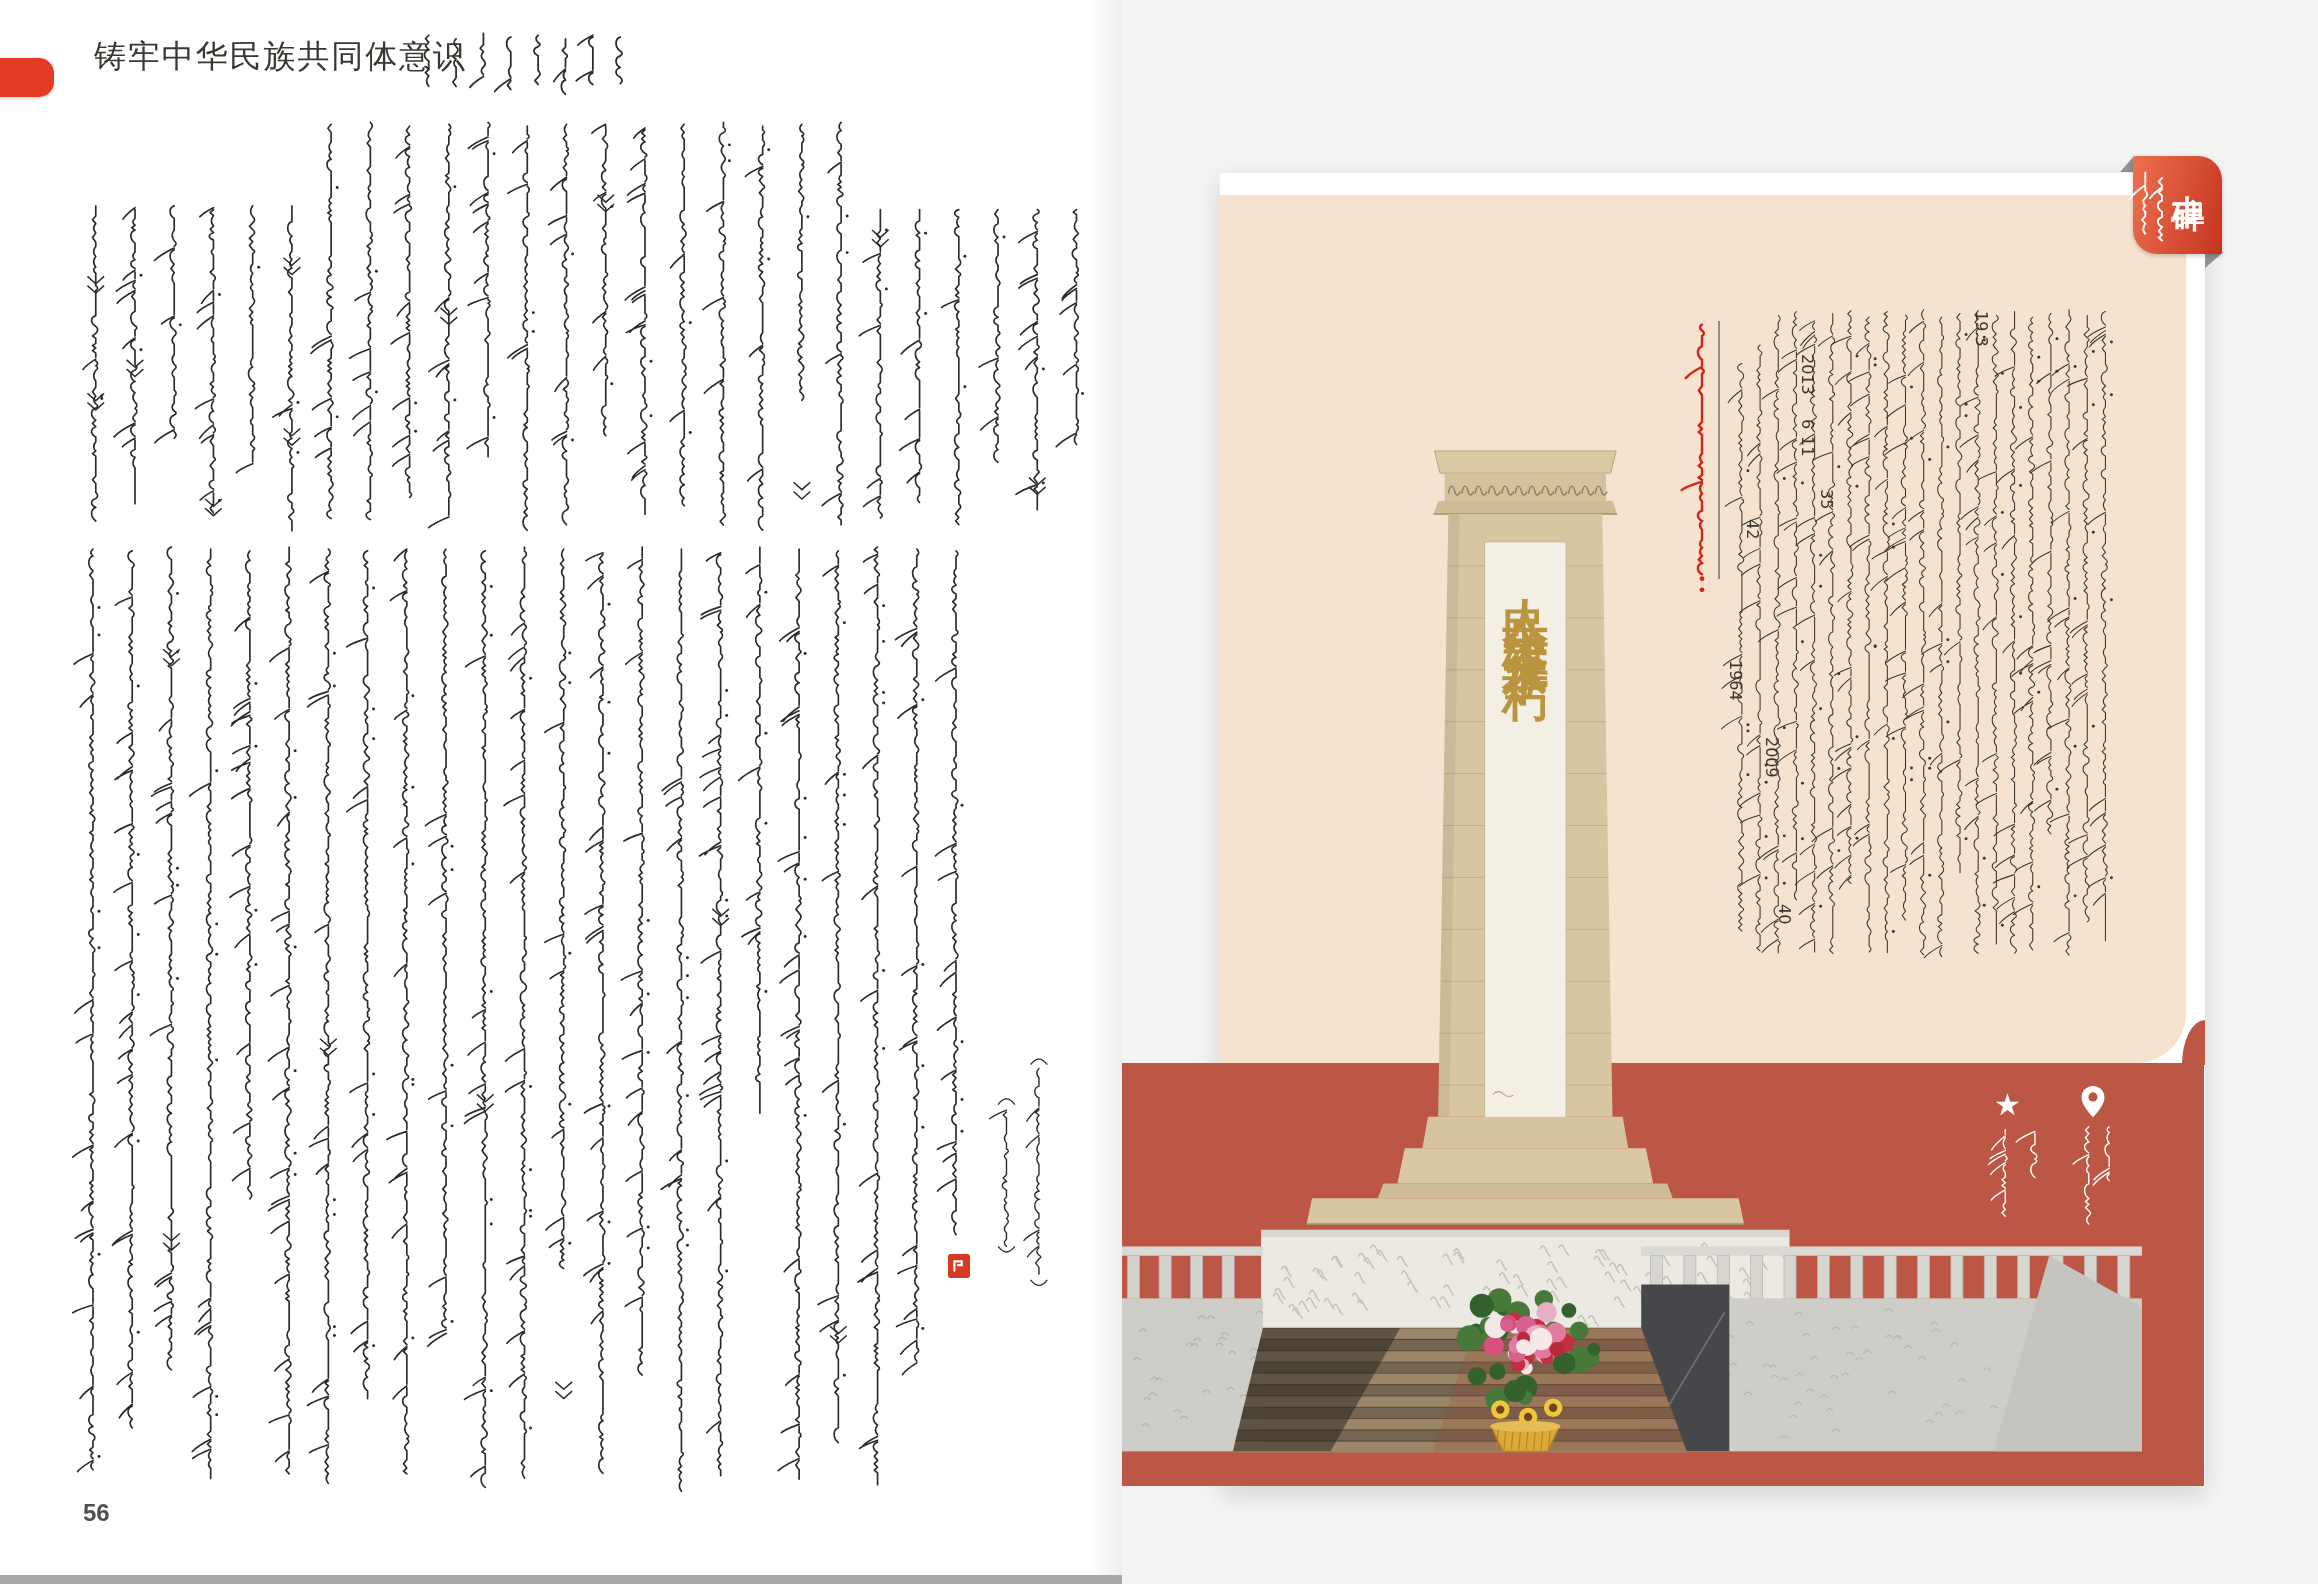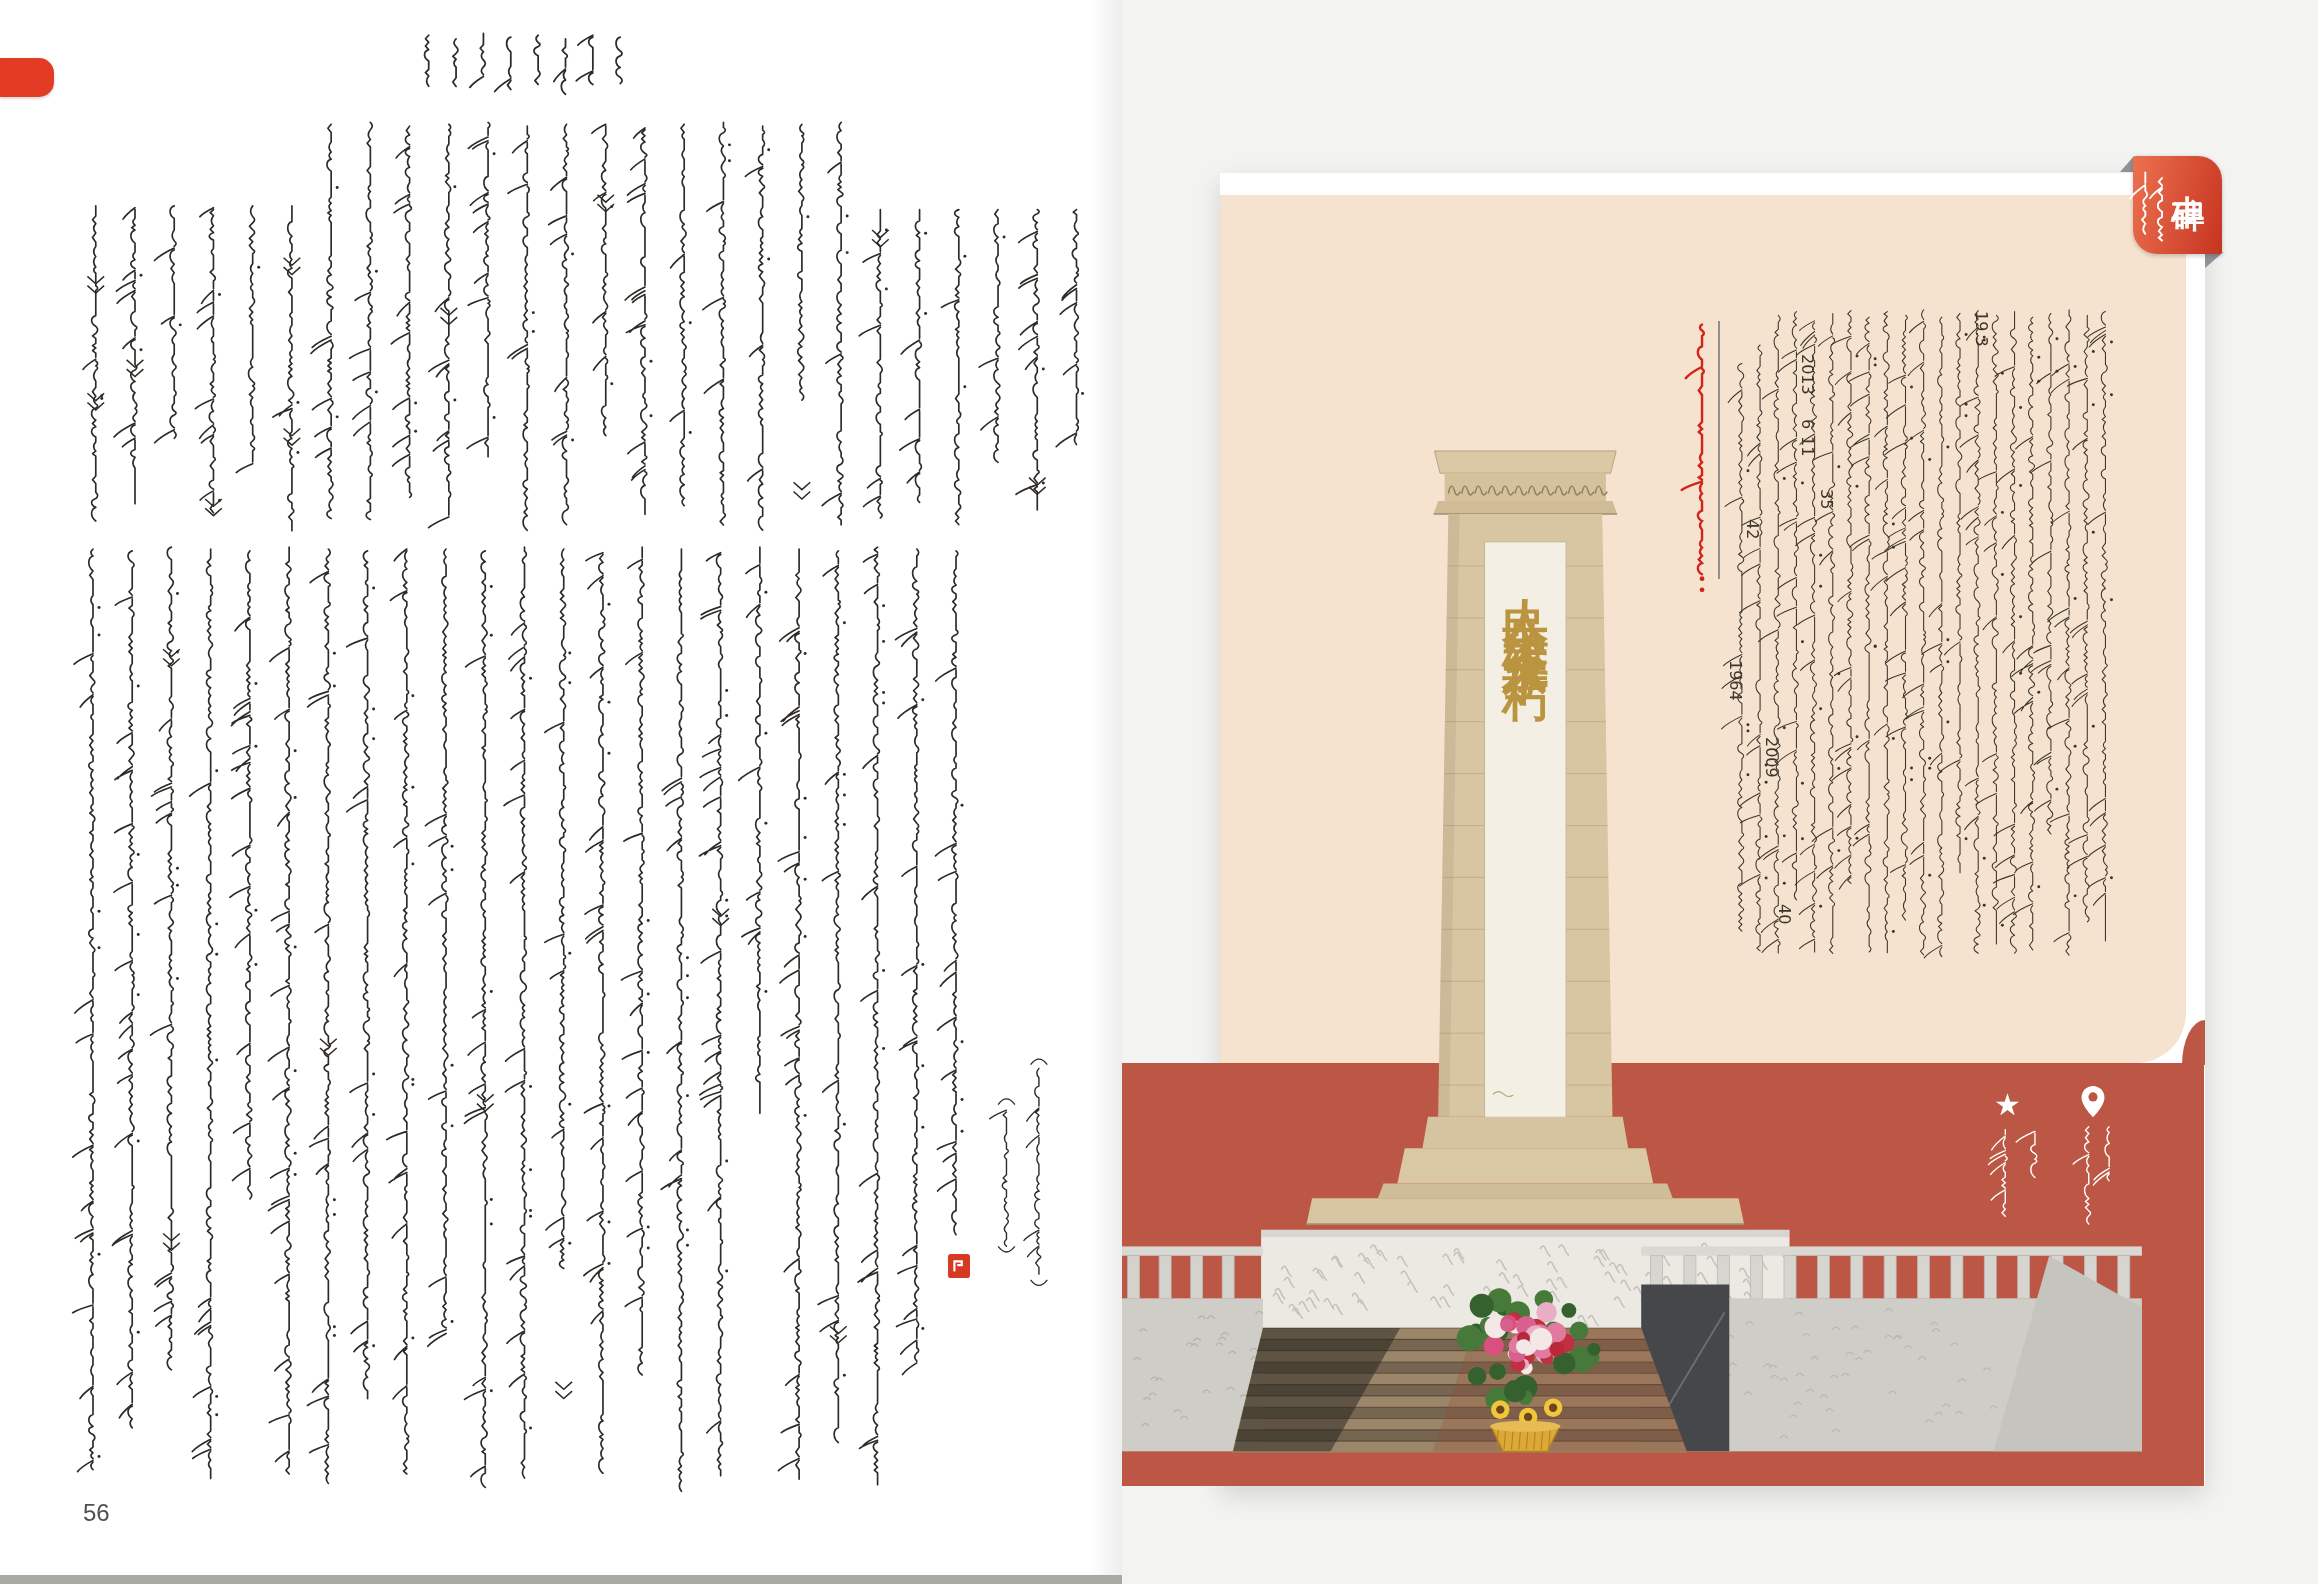--- a/index.html
+++ b/index.html
@@ -6,21 +6,21 @@
   .stage{position:relative;width:2319px;height:1584px;background:#f3f3f2;overflow:hidden;
          font-family:"Liberation Sans",sans-serif;}
   
   .left-page{position:absolute;left:0;top:0;width:1122px;height:1577px;background:#ffffff;}
   .gutter-shade{position:absolute;right:0;top:0;width:33px;height:100%;
       background:linear-gradient(to right,rgba(0,0,0,0),rgba(0,0,0,0.07));}
   .corner-tab{position:absolute;left:0;top:58px;width:54px;height:39px;background:#e43b24;
       border-radius:0 15px 15px 0;box-shadow:0 1.9px 2.8px rgba(0,0,0,.15);}
   .header-cn{position:absolute;left:94px;top:35px;font-family:"Liberation Serif",serif;
       font-size:32px;color:#3a3733;letter-spacing:1.9px;white-space:nowrap;}
-  .page-number{position:absolute;left:83px;top:1499px;font-size:24px;font-weight:normal;color:#52504c;}
+  .page-number{position:absolute;left:83px;top:1499px;font-size:24px;font-weight:bold;color:#52504c;}
   .bottom-strip{position:absolute;left:0;top:1575px;width:1122px;height:9.3px;background:#a9a8a5;}
   
   .card{position:absolute;left:1220px;top:173px;width:985px;height:1313px;background:#ffffff;
       box-shadow:0 9.3px 24px rgba(0,0,0,.13);}
   .cream-panel{position:absolute;left:1220px;top:195px;width:966px;height:868px;
       background:#f6e3cf;border-radius:0 0 50px 0;}
   .red-block{position:absolute;left:1122px;top:1063px;width:1082px;height:423px;background:#bc5745;}
   .red-bump{position:absolute;left:2182px;top:1020px;width:23px;height:45px;background:#bc5745;
       border-radius:100% 0 0 0;}
   .title-divider{position:absolute;left:1718px;top:321px;width:1.9px;height:258px;background:#938f89;}
@@ -51,20 +51,21 @@
 </style>
 </head>
 <body>
 
 <div class="stage">
 
   <div class="left-page">
     <div class="gutter-shade"></div>
   </div>
   <div class="corner-tab"></div>
+  <div class="header-cn">铸牢中华民族共同体意识</div>
   <div class="page-number">56</div>
   <div class="end-mark">
     <svg width="22" height="24" viewBox="0 0 24 26">
       <path d="M7 18 L7 8 L15 8 L15 12 L11 12" fill="none" stroke="#ffffff" stroke-width="2.4" stroke-linecap="round"></path>
     </svg>
   </div>
   <div class="bottom-strip"></div>
 
   <div class="card"></div>
   <div class="cream-panel"></div>

